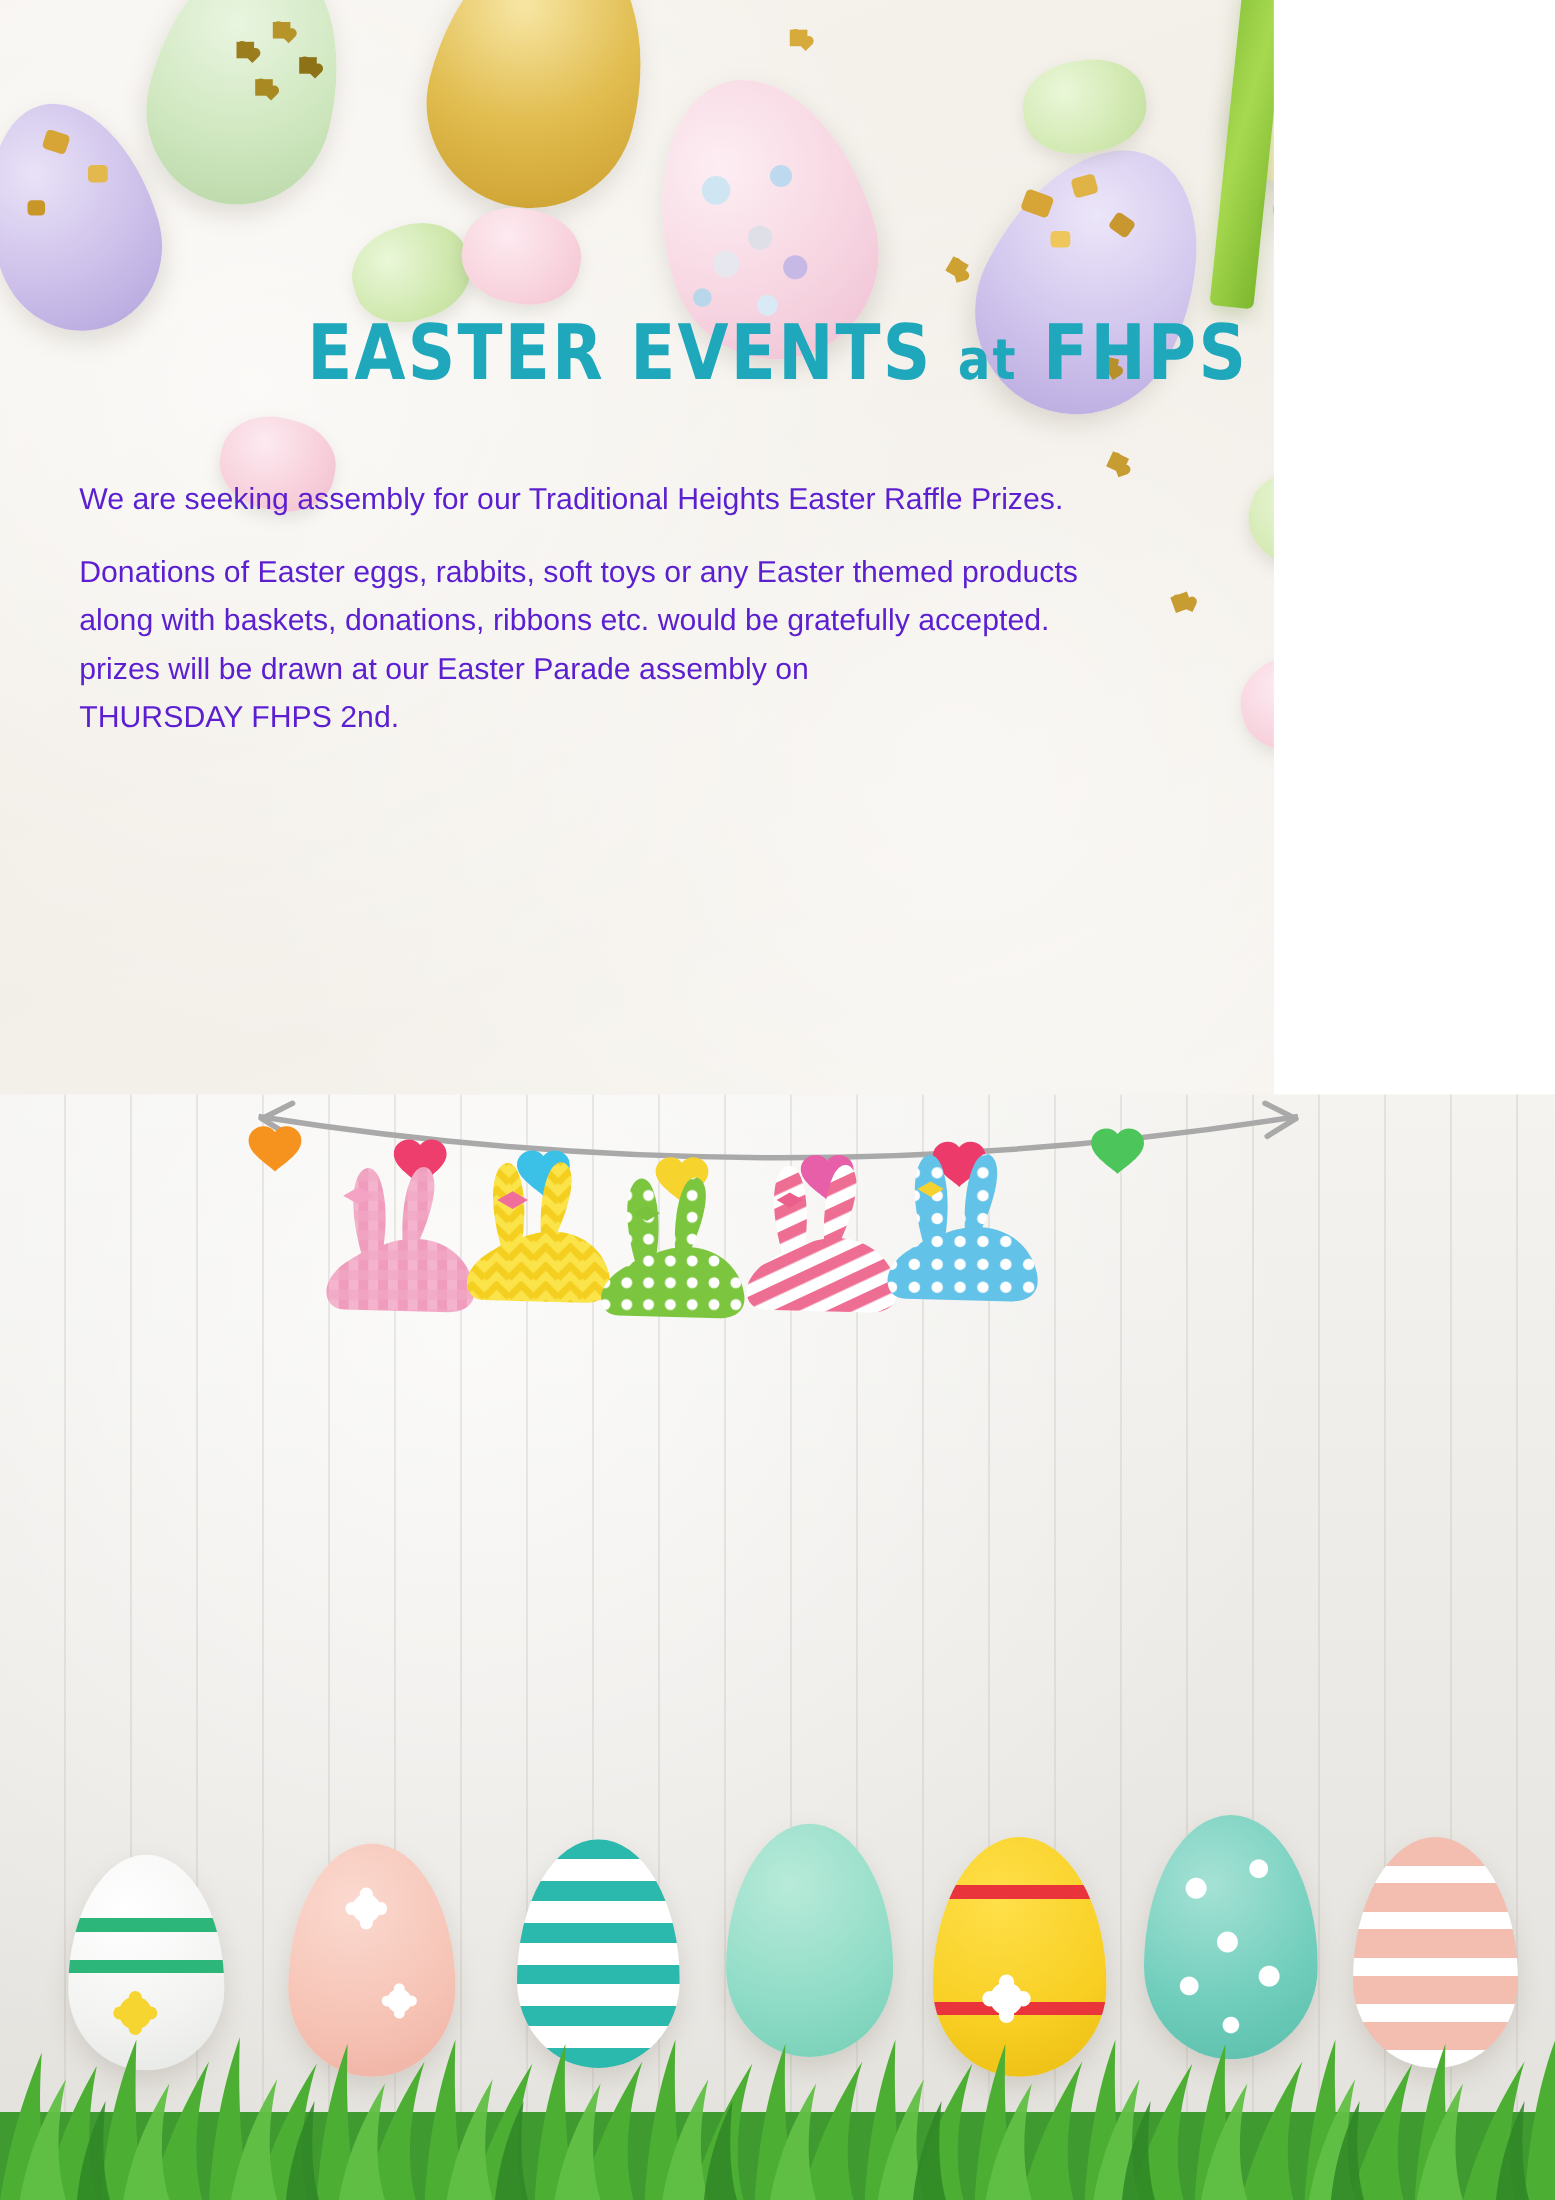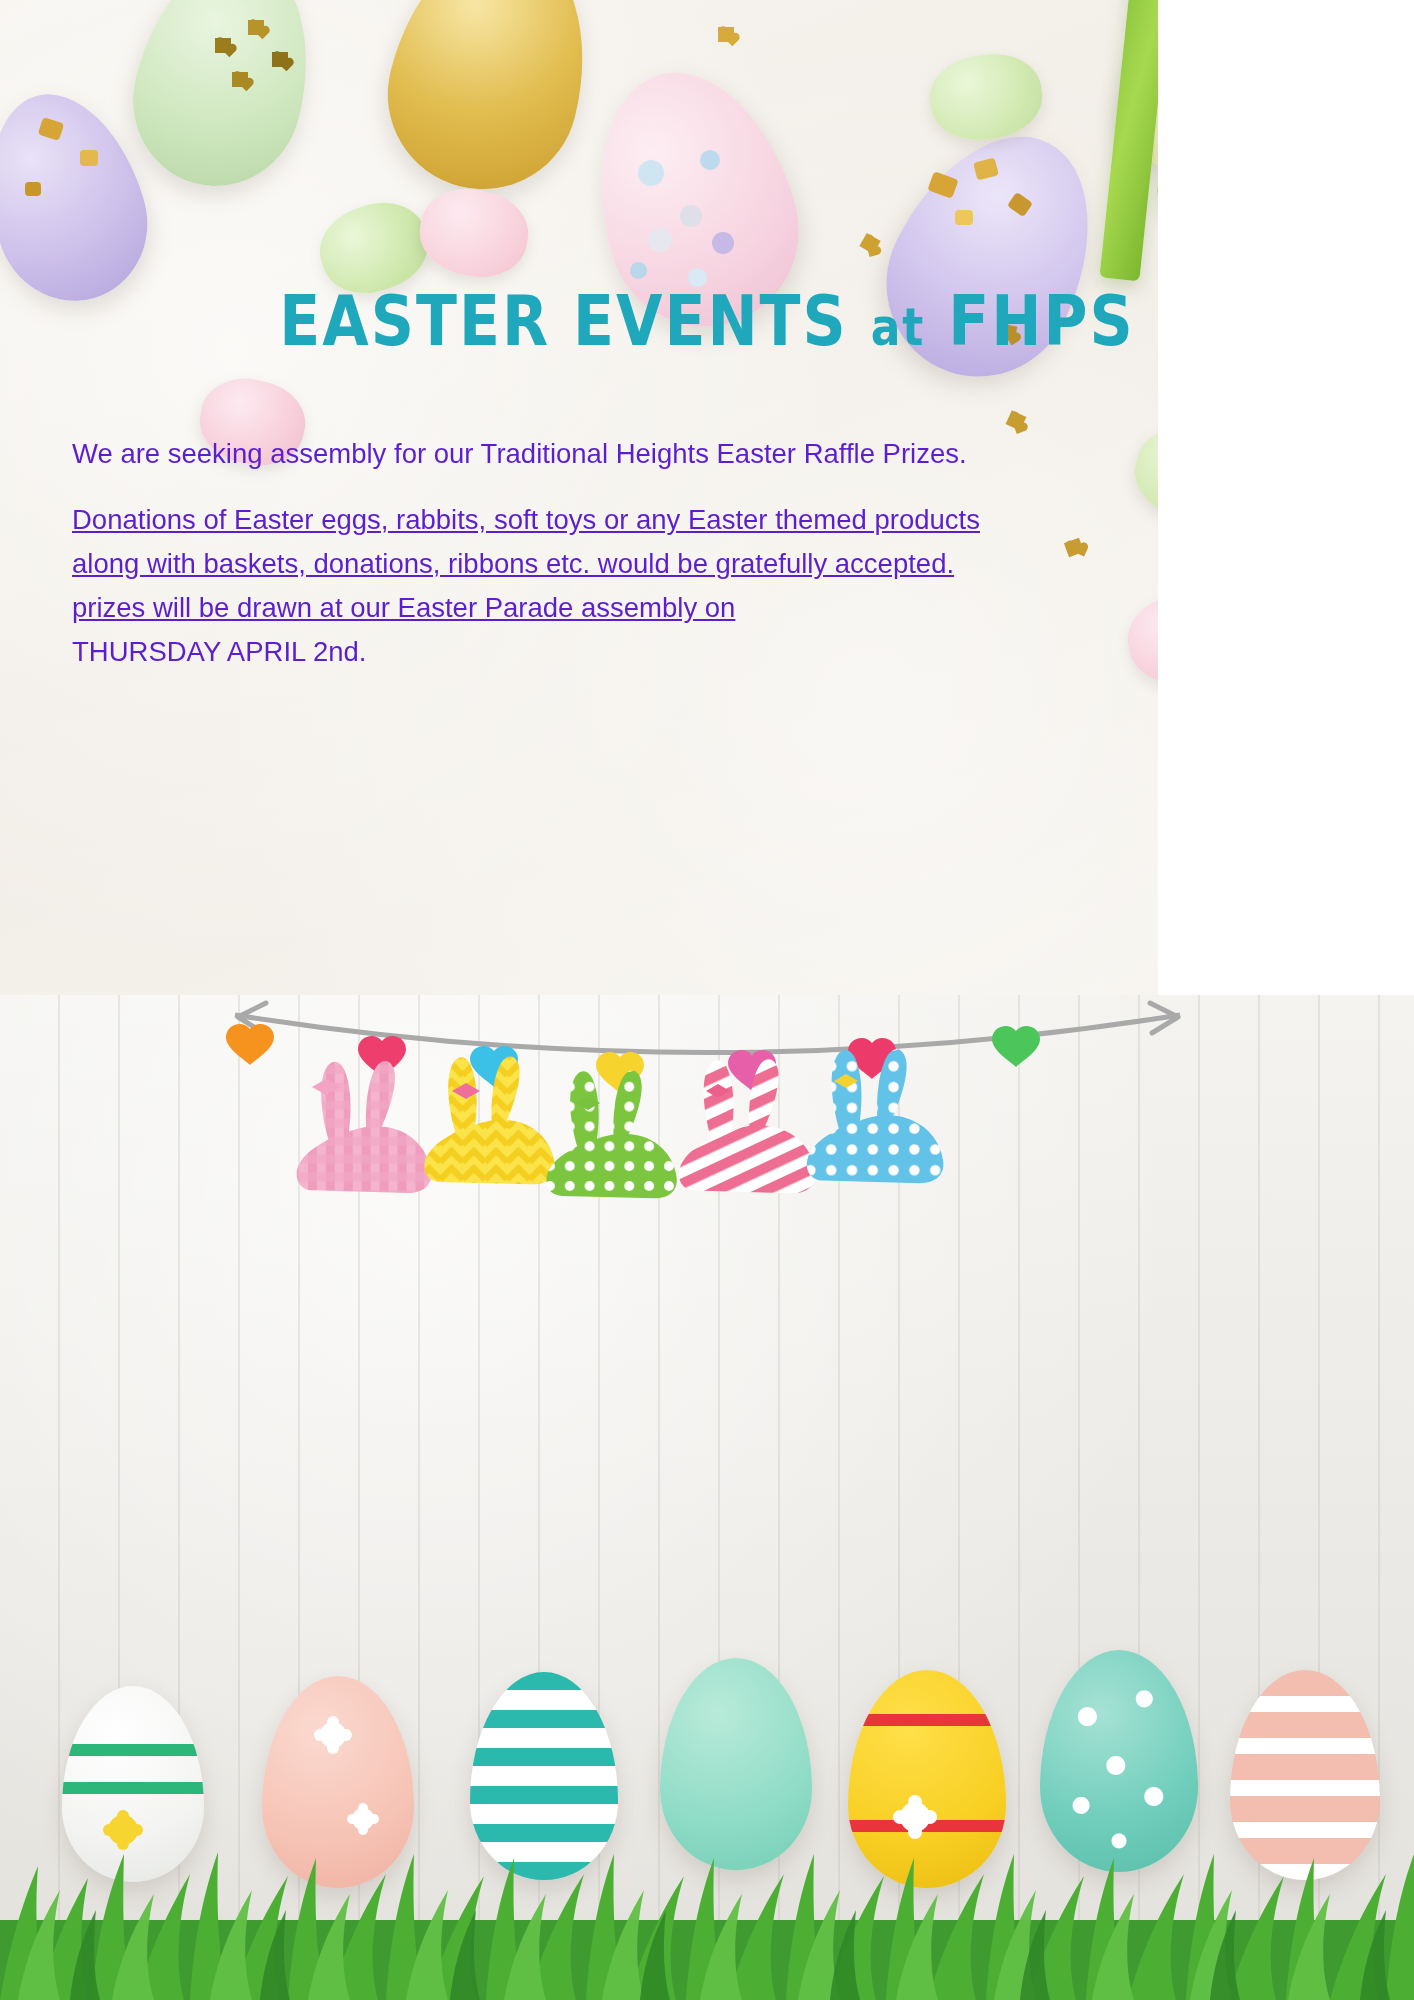--- a/index.html
+++ b/index.html
@@ -102,21 +102,21 @@
     top: 432px;
     left: 72px;
     width: 1150px;
     color: #5b1fd0;
     font-family: "Liberation Sans", sans-serif;
     font-size: 27.5px;
     line-height: 44px;
     font-weight: 500;
   }
   .letter p { margin: 0 0 22px 0; }
-  .letter p.tight { margin-bottom: 0; text-decoration: underline; }
+  .letter p.tight { margin-bottom: 0; }
   .letter p:last-child { margin-bottom: 0; }
 
   
   .panel-bottom {
     position: relative;
     width: 1414px;
     height: 1005px;
     overflow: hidden;
     background: linear-gradient(180deg, #f2f1ee 0%, #eceae6 55%, #e7e5e1 100%);
   }
@@ -231,21 +231,21 @@
       <span>EASTER EVENTS</span>
       <span class="small">at</span>
       <span>FHPS</span>
     </h1>
 
     <div class="letter">
       <p>We are seeking assembly for our Traditional Heights Easter Raffle Prizes.</p>
       <p class="tight">Donations of Easter eggs, rabbits, soft toys or any Easter themed products</p>
       <p class="tight">along with baskets, donations, ribbons etc. would be gratefully accepted.</p>
       <p class="tight">prizes will be drawn at our Easter Parade assembly on</p>
-      <p>THURSDAY APRIL 2nd.</p>
+      <p>THURSDAY FHPS 2nd.</p>
     </div>
   </section>
 
   <section class="panel-bottom">
     <div class="wood-tex"></div>
 
     <svg class="bunting" viewBox="0 0 1414 210">
       <path d="M235,20 Q707,95 1180,20" stroke="#a9a9a9" stroke-width="5" fill="none"></path>
 
       <path d="M238,22 l28,-14 M238,22 l26,16" stroke="#a9a9a9" stroke-width="5" fill="none" stroke-linecap="round"></path>

